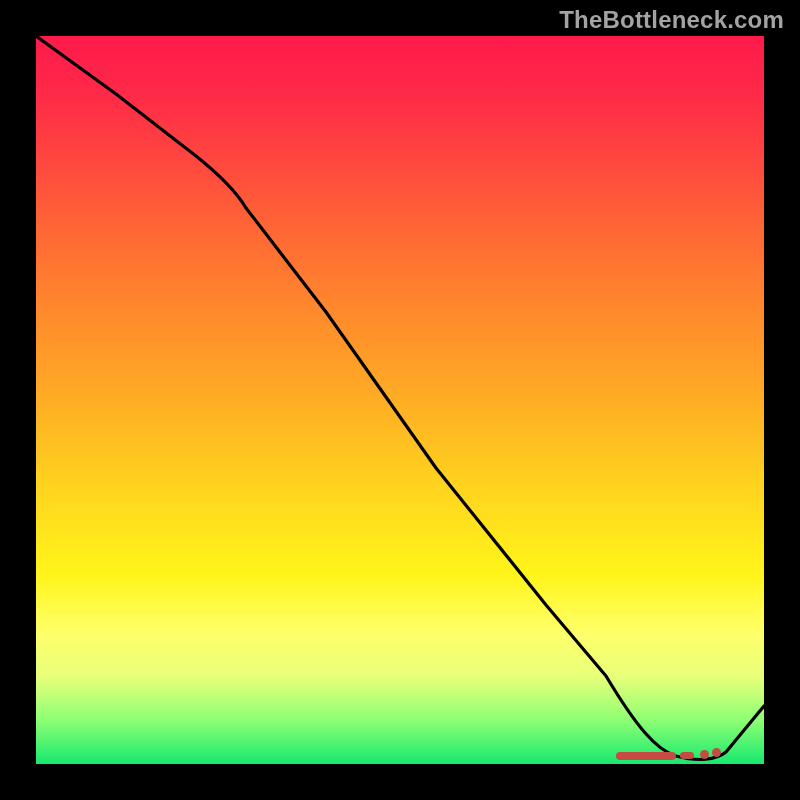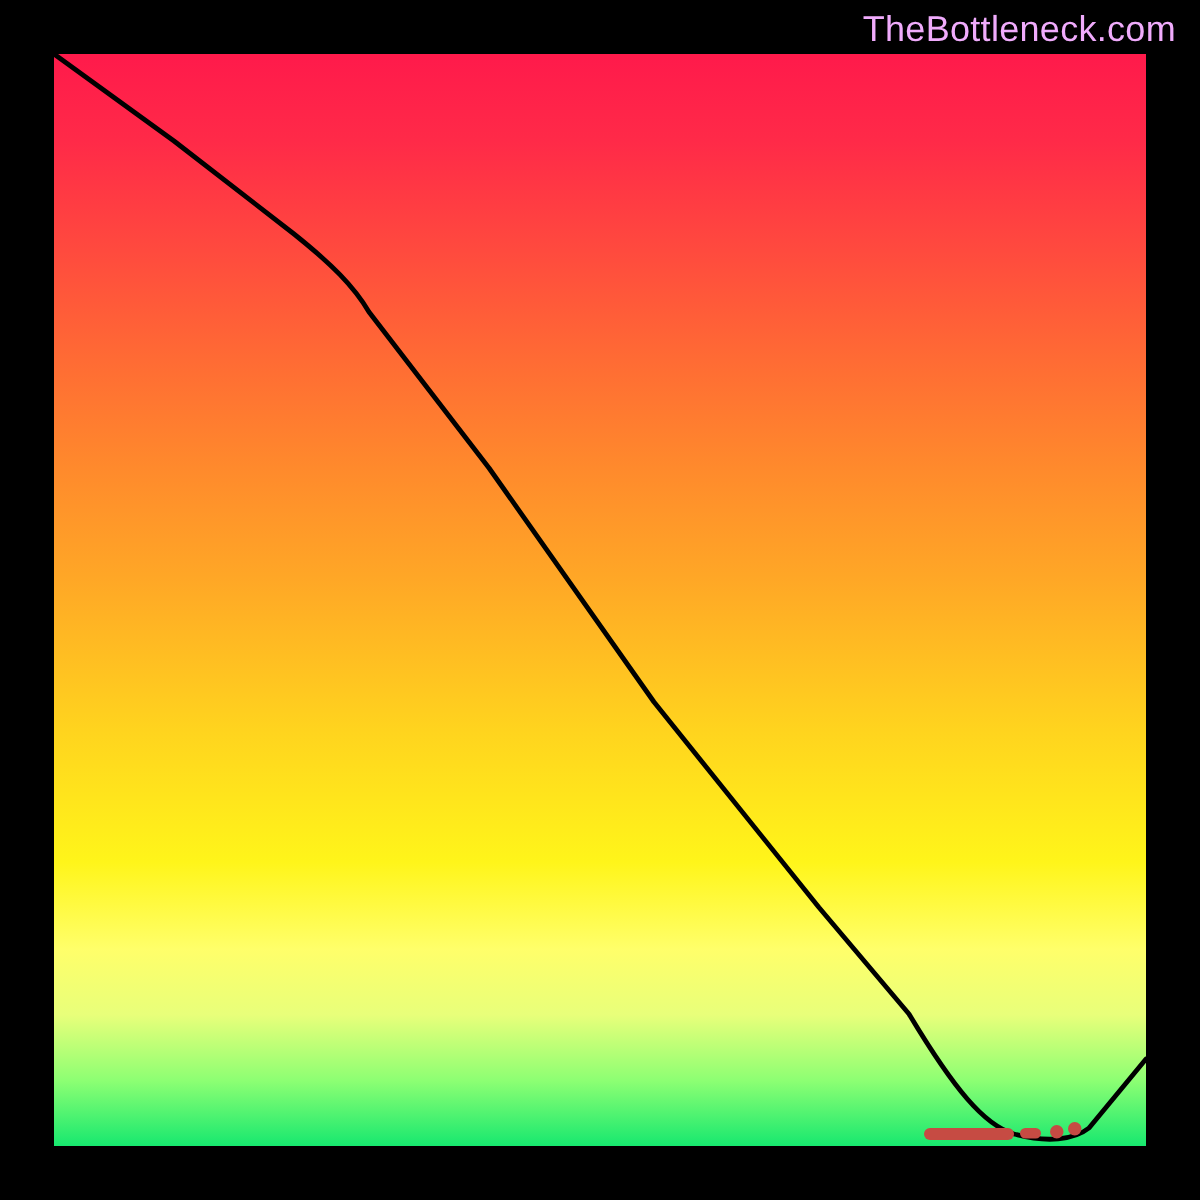--- a/index.html
+++ b/index.html
@@ -14,23 +14,23 @@
   .outer {
     position: relative;
     width: 800px;
     height: 800px;
     background: #000;
   }
   .watermark {
     position: absolute;
     top: 6px;
     right: 16px;
-    color: #f0abfc;
+    color: #a3a3a3;
     font-size: 24px;
-    font-weight: 400;
+    font-weight: 700;
     letter-spacing: 0.2px;
     z-index: 5;
   }
   .plot-area {
     position: absolute;
     left: 36px;
     top: 36px;
     width: 728px;
     height: 728px;
     background: linear-gradient(to bottom,

